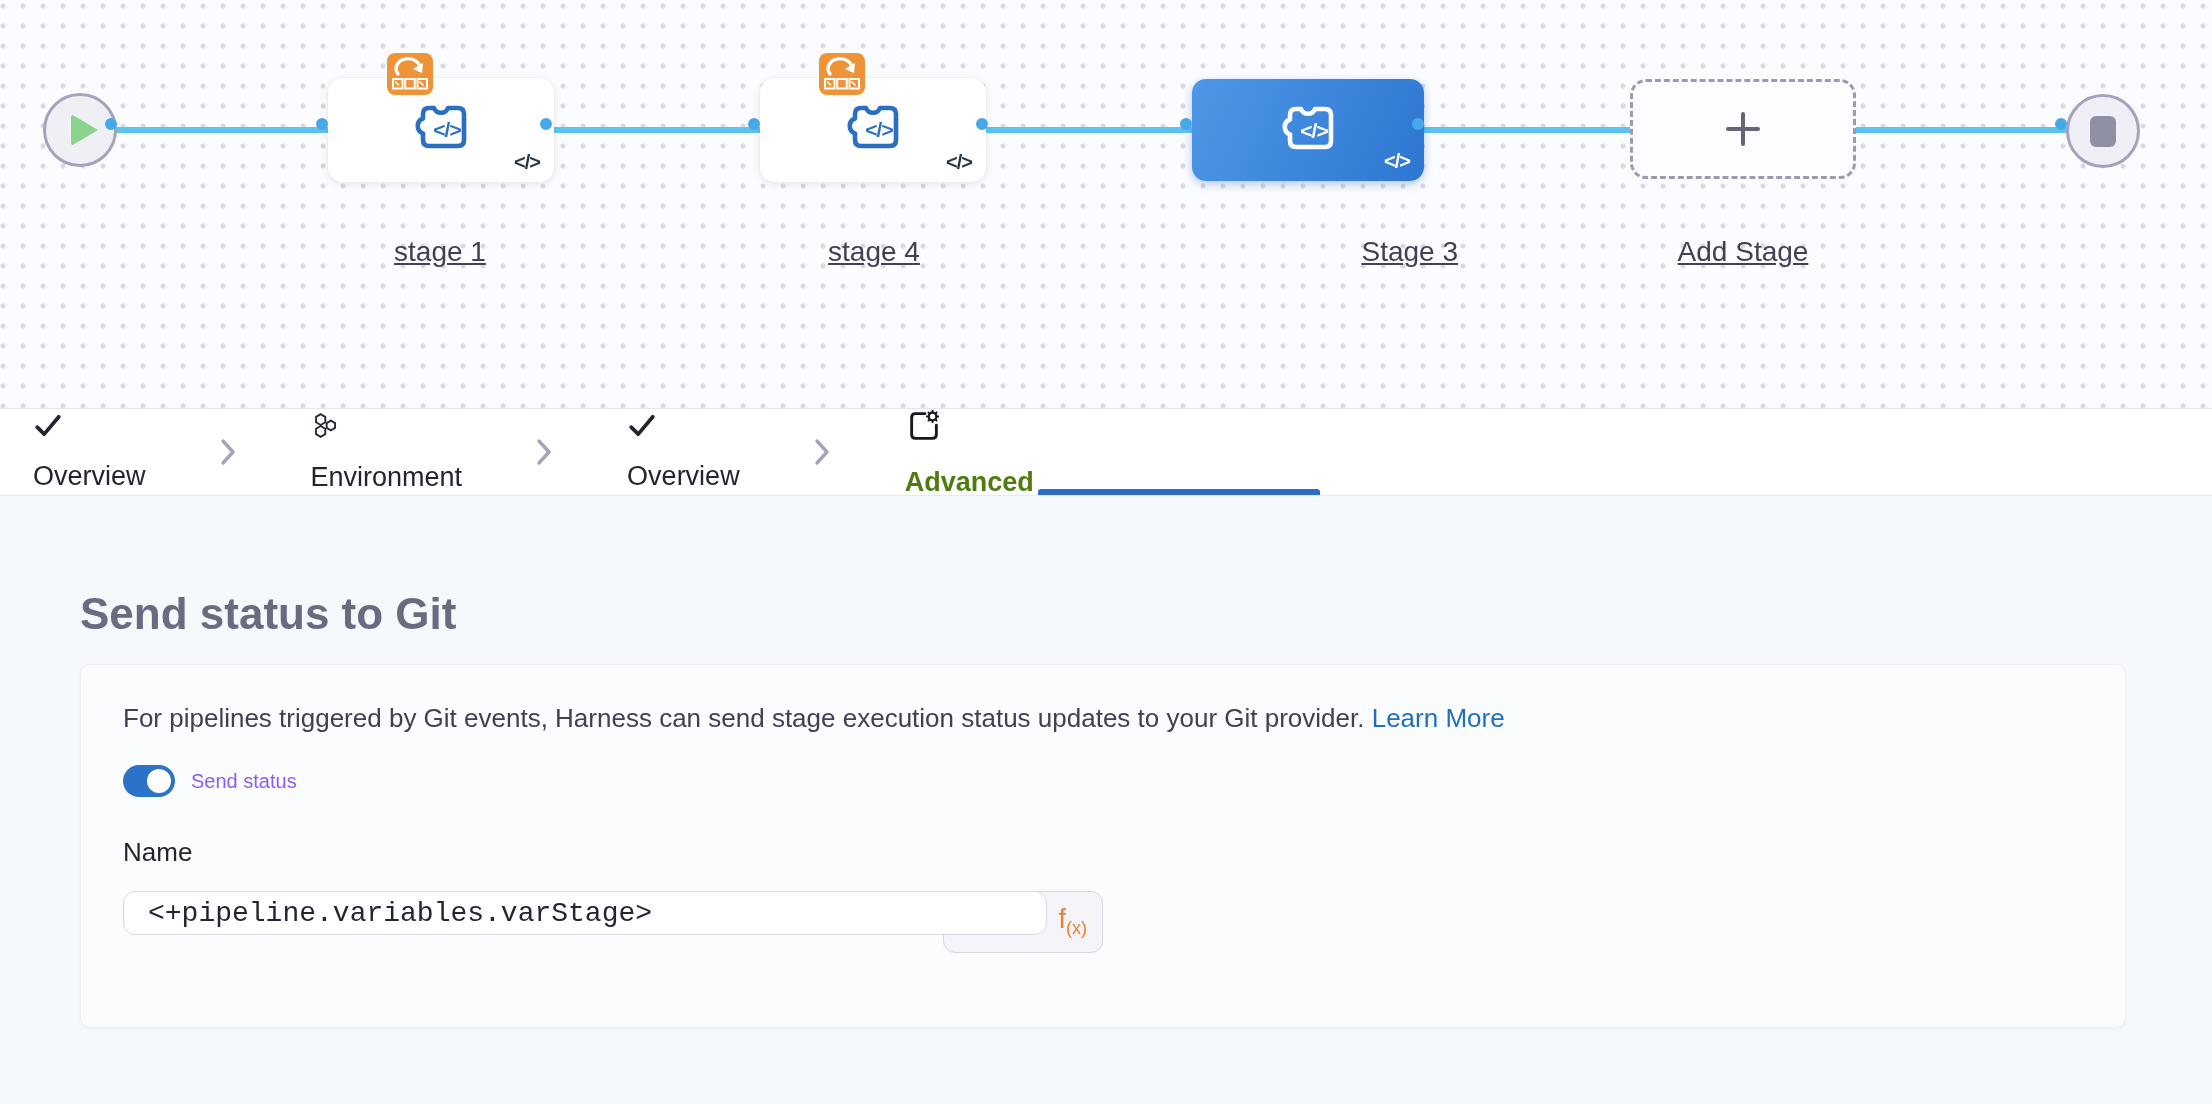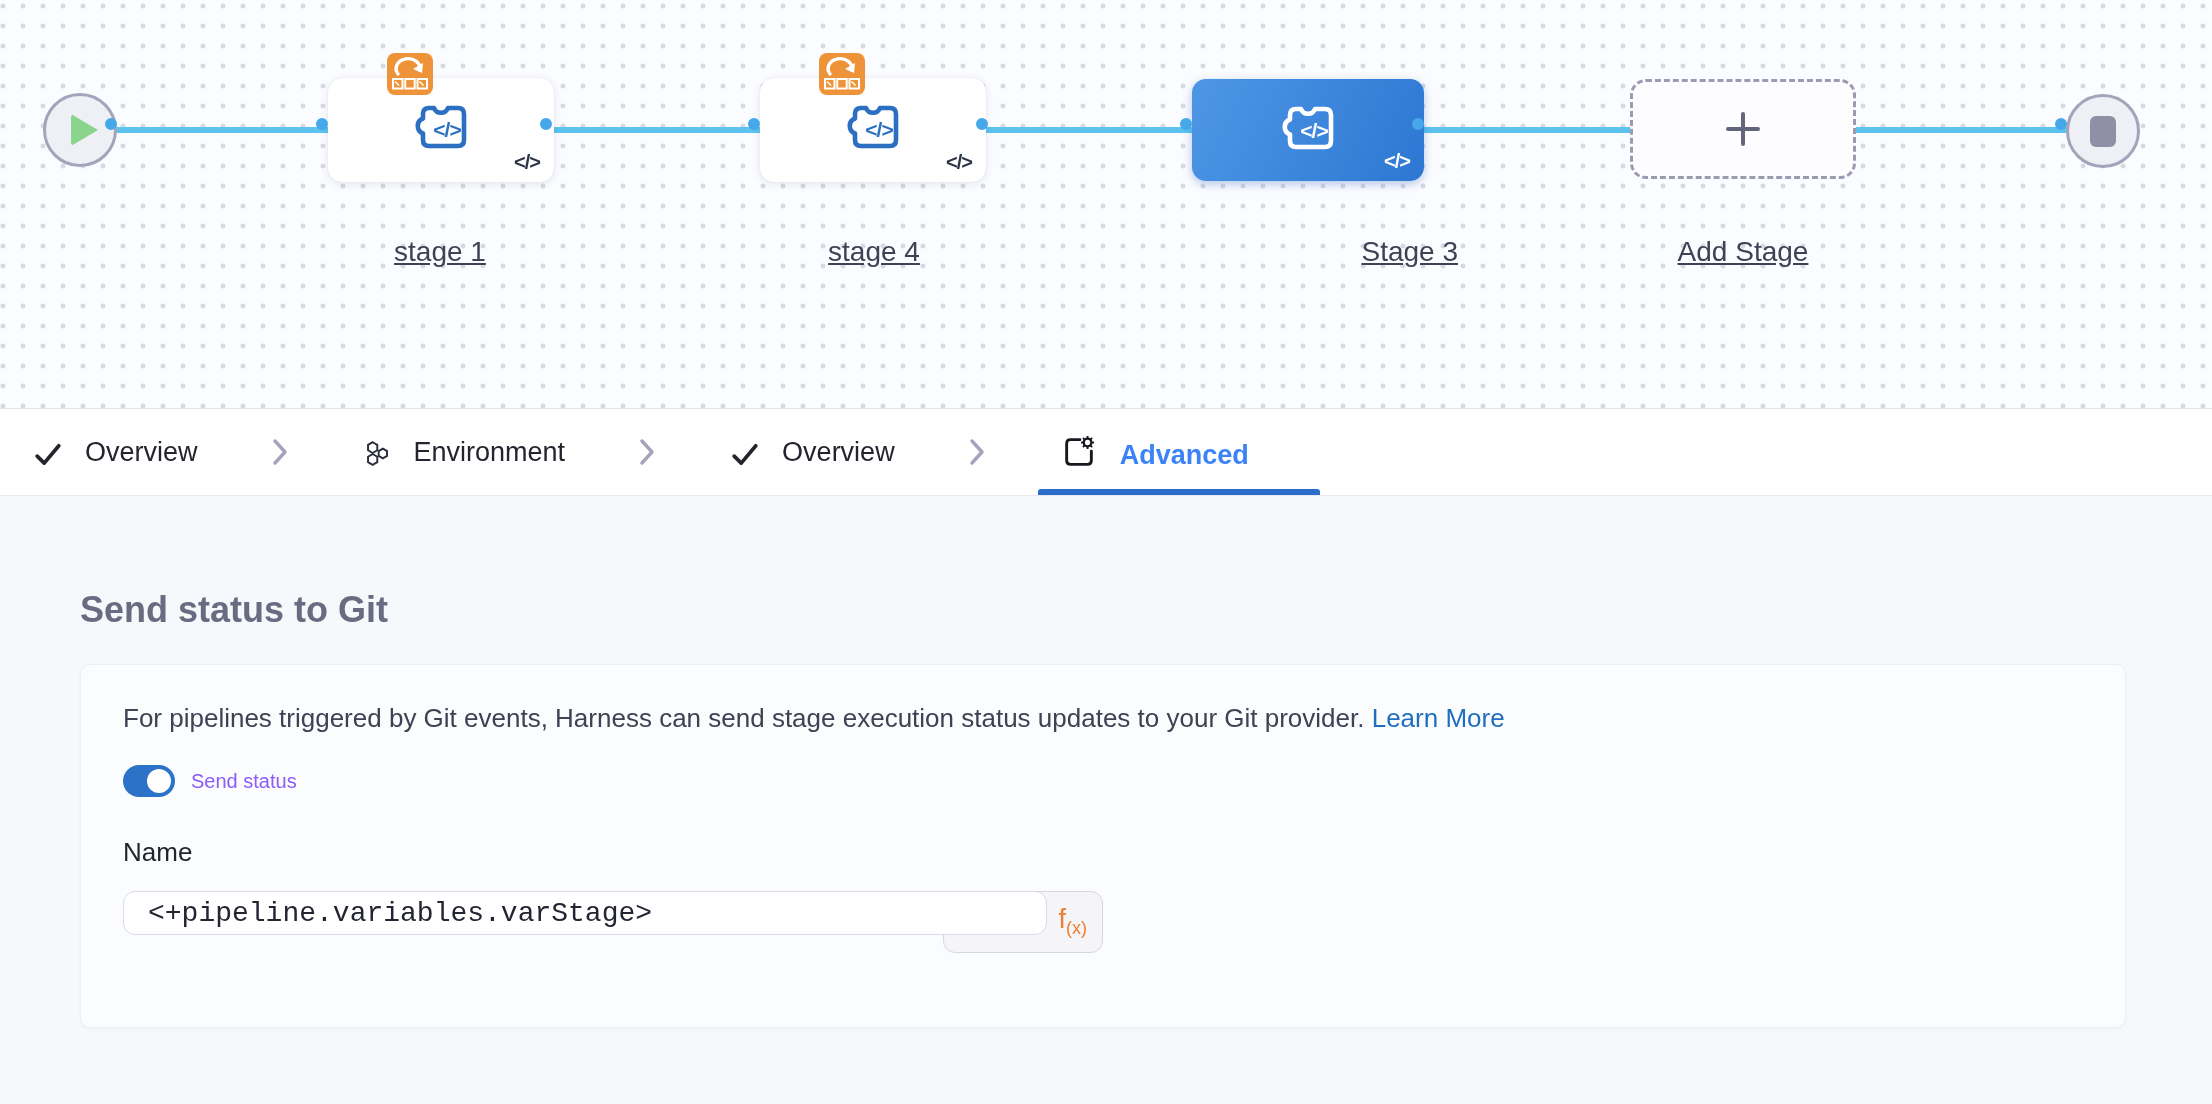--- a/index.html
+++ b/index.html
@@ -44,30 +44,30 @@
   .add-stage { position:absolute; left:1630px; top:79px; width:226px; height:100px;
     background:#fdfdff; border:3.5px dashed #9a9bb1; border-radius:16px; z-index:3;
     display:flex; align-items:center; justify-content:center; }
   .stage-label { position:absolute; top:236px; width:300px; text-align:center;
     font-size:28px; color:#3f4254; z-index:2;text-decoration:underline; }
 
   
   .tabbar { position:absolute; left:0; top:409px; width:2212px; height:87px;
     background:#ffffff; border-bottom:1px solid #e7e9ee;
     display:flex; align-items:center; gap:74px; padding-left:33px; }
-  .tab { display:flex; align-items:flex-end; gap:22px; font-size:27px; color:#23242e;
-    cursor:pointer; }
-  .tab.active { font-weight:700; color:#3b82f6; }
+  .tab { display:flex; align-items:flex-start; gap:22px; font-size:27px; color:#23242e;
+    cursor:pointer;flex-direction:column; }
+  .tab.active { font-weight:700; color:#4d7c0f; }
   .tab-underline { position:absolute; left:1038px; bottom:0; width:282px; height:6px;
     background:#2b6dc9; border-radius:3px 3px 0 0; }
 
   
   .content { position:absolute; left:0; top:497px; width:2212px; height:607px;
     background:#f5f9fc; }
-  .section-title { position:absolute; left:80px; top:92px; font-size:36px;
+  .section-title { position:absolute; left:80px; top:92px; font-size:44px;
     font-weight:700; color:#696b80; }
   .panel-card { position:absolute; left:80px; top:167px; width:2046px; height:364px;
     background:#fbfcfd; border:1px solid #edeff4; border-radius:10px;
     box-shadow:0 1px 3px rgba(40,50,80,.04); }
   .desc { position:absolute; left:42px; top:38px; font-size:26px; color:#3f4154; }
   .desc a { color:#1f6fbe; text-decoration:none; cursor:pointer; }
   .toggle-row { position:absolute; left:42px; top:100px; display:flex;
     align-items:center; gap:16px; }
   .switch { position:relative; width:52px; height:32px; border-radius:16px;
     background:#2b72c8; cursor:pointer; }

